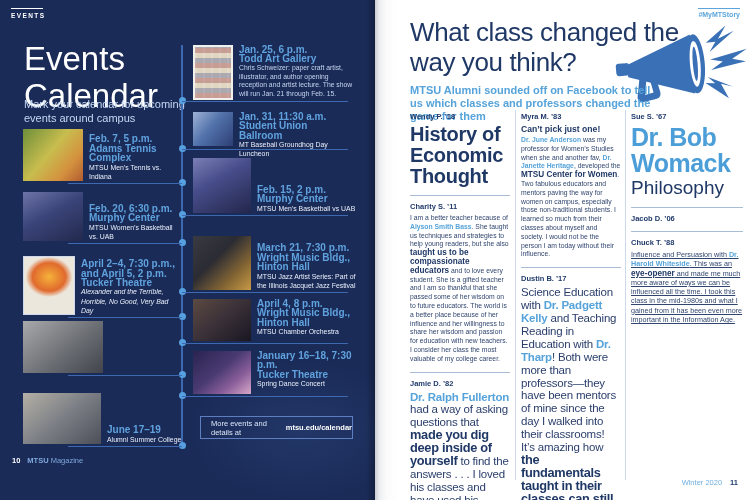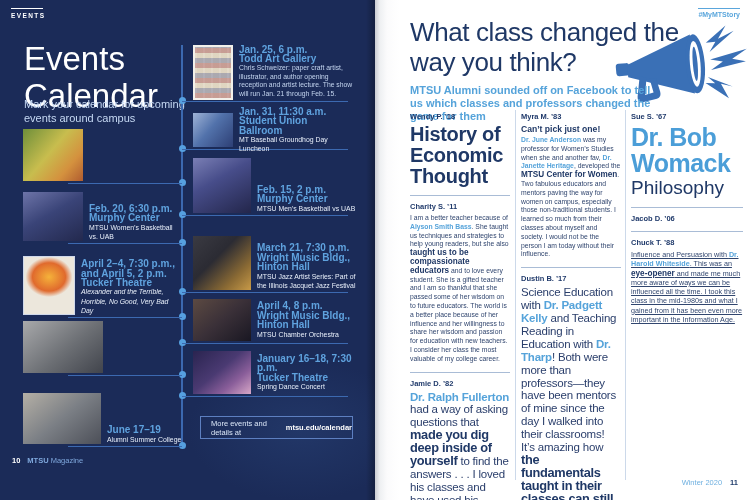--- a/index.html
+++ b/index.html
@@ -17,21 +17,21 @@
   .cal-tagline{position:absolute;left:24px;top:97px;width:182px;color:#c6d9f4;font-size:11px;line-height:14px;}
 
   .timeline{position:absolute;left:181px;top:45px;width:2px;height:401px;background:#3c69b0;}
   .tdot{position:absolute;width:7px;height:7px;border-radius:50%;background:#56a0e0;left:179px;}
   .uline{position:absolute;height:1px;background:#3c69b0;}
   .uline.l{left:68px;width:114px;}
   .uline.r{left:182px;width:166px;}
 
   .ev{position:absolute;display:flex;align-items:flex-end;}
   .ev.top{align-items:flex-start;}
-  .ev.mid{align-items:center;}
+  .ev.mid{align-items:flex-start;}
   .thumb{flex:none;}
   .etext{display:flex;flex-direction:column;padding-left:6px;min-width:0;}
   .edate,.evenue{color:#5fa2de;font-weight:700;font-size:10px;line-height:9.4px;}
   .etitle{color:#e9f0fb;font-size:6.9px;line-height:9.2px;}
   .etitle.it{font-style:italic;}
   .edesc{color:#c3d4ee;font-size:6.8px;line-height:8.8px;}
 
   .th-tennis{background:linear-gradient(130deg,#6e8f3a 0%,#c8bd4e 45%,#d4913e 75%,#b05c30 100%);}
   .th-wbball{background:linear-gradient(150deg,#6d74a8 0%,#3a4478 45%,#23294e 100%);}
   .th-poster-alex{background-color:#ece7dc;background-image:radial-gradient(60% 45% at 50% 35%,#f5b23a 0%,#e06a2d 55%,rgba(236,231,220,0) 78%);border:1px solid #cfd8ea;}
@@ -115,20 +115,25 @@
     <div class="uline l" style="top:243px"></div>
     <div class="uline r" style="top:292px"></div>
     <div class="uline l" style="top:317px"></div>
     <div class="uline r" style="top:343px"></div>
     <div class="uline l" style="top:375px"></div>
     <div class="uline r" style="top:396px"></div>
     <div class="uline l" style="top:446px"></div>
 
     <div class="ev" style="left:23px;top:129px;width:159px;height:52px">
       <div class="thumb th-tennis" style="width:60px;height:52px"></div>
+      <div class="etext">
+        <div class="edate">Feb. 7, 5 p.m.</div>
+        <div class="evenue">Adams Tennis Complex</div>
+        <div class="etitle">MTSU Men’s Tennis vs. Indiana</div>
+      </div>
     </div>
 
     <div class="ev" style="left:23px;top:192px;width:159px;height:49px">
       <div class="thumb th-wbball" style="width:60px;height:49px"></div>
       <div class="etext">
         <div class="edate">Feb. 20, 6:30 p.m.</div>
         <div class="evenue">Murphy Center</div>
         <div class="etitle">MTSU Women’s Basketball vs. UAB</div>
       </div>
     </div>

